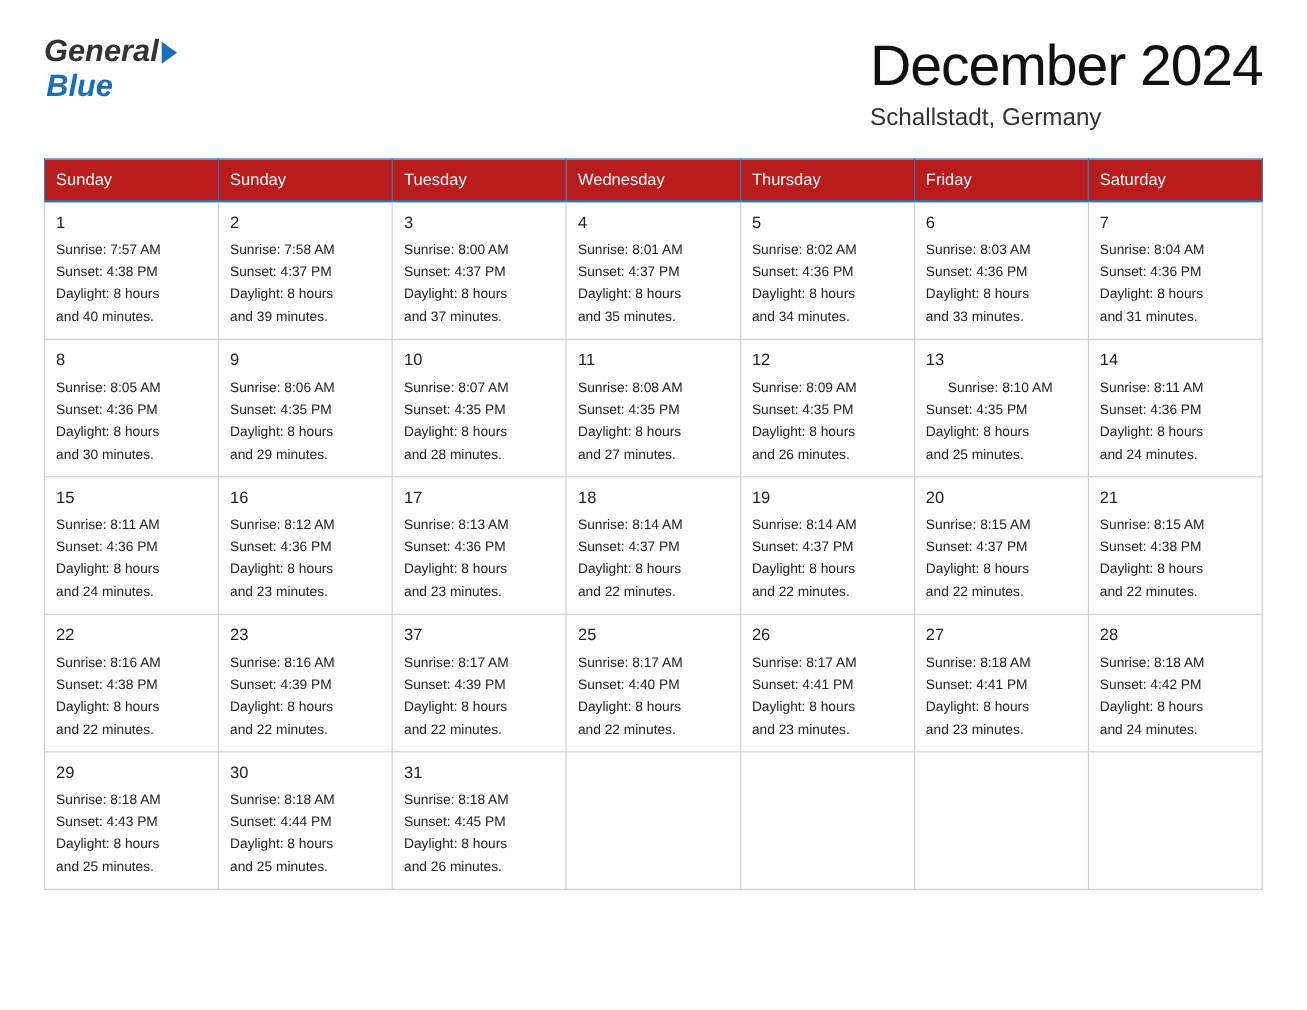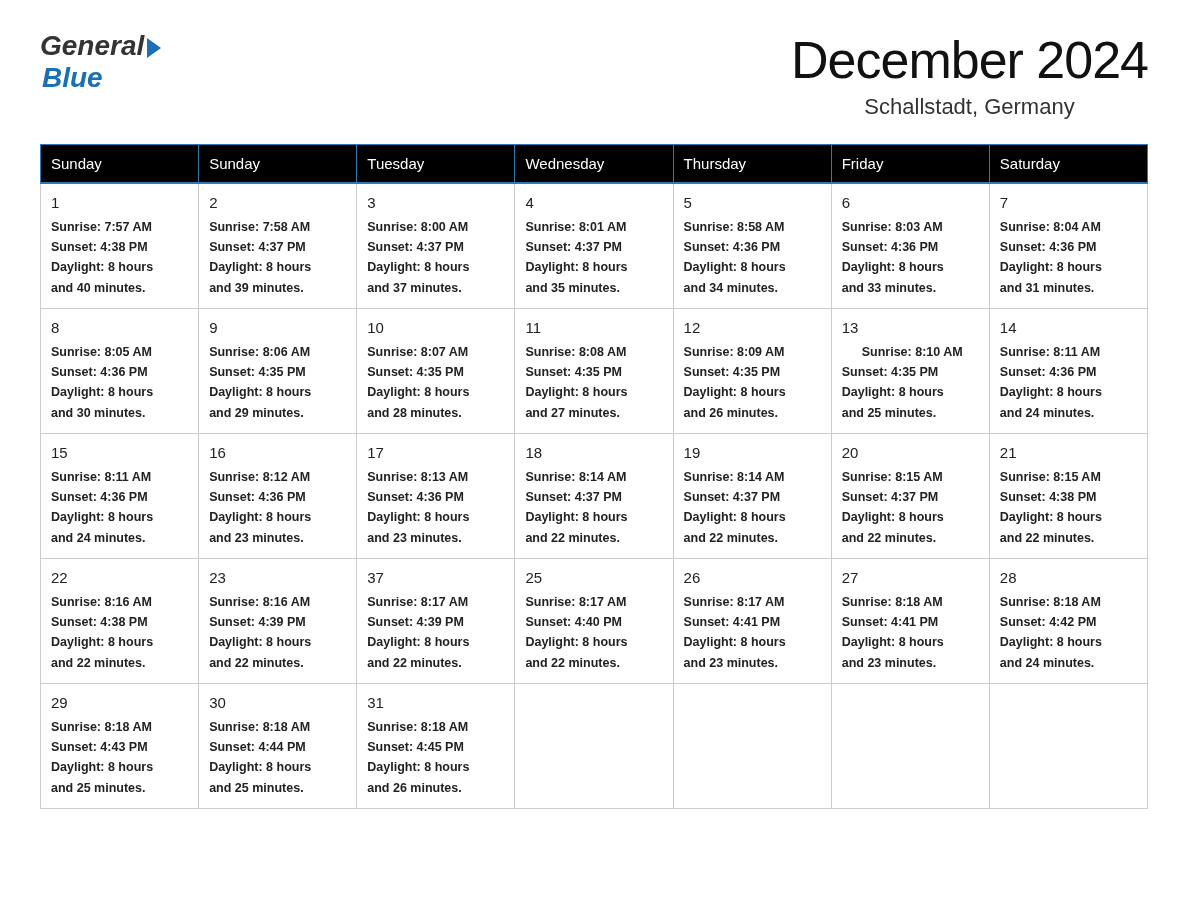--- a/index.html
+++ b/index.html
@@ -36,41 +36,41 @@
     .logo-arrow {
       width: 0;
       height: 0;
       border-left: 14px solid #1a6fb5;
       border-top: 10px solid transparent;
       border-bottom: 10px solid transparent;
       margin-left: 3px;
       margin-top: 4px;
     }
     .title-area {
-      text-align: center;
+      text-align: left;
     }
     .month-title {
       font-size: 52px;
       font-weight: 300;
       color: #111;
       letter-spacing: -1px;
     }
     .location-title {
       font-size: 22px;
       color: #333;
       font-weight: normal;
       margin-top: 4px;
     }
     .calendar-table {
       width: 100%;
       border-collapse: collapse;
       font-size: 13.5px;
     }
     .calendar-table thead tr th {
-      background-color: #000000;
+      background-color: #b91c1c;
       color: #fff;
       padding: 10px 10px;
       text-align: left;
       font-size: 15px;
       font-weight: normal;
       border: 1px solid #2a7ab8;
     }
     .calendar-table tbody tr td {
       vertical-align: top;
       padding: 8px 10px 10px 10px;
@@ -84,21 +84,20 @@
     .calendar-table tbody tr td .day-number {
       font-size: 15px;
       font-weight: normal;
       display: block;
       margin-bottom: 2px;
     }
     .calendar-table tbody tr td .day-info {
       font-size: 12.5px;
       color: #222;
       line-height: 1.55;
-      font-weight: bold;
     }
     .calendar-table tbody tr td.empty {
       background: #fff;
     }
     .calendar-table tbody tr:first-child td {
       border-top: 2px solid #2a7ab8;
     }
     .calendar-table tbody tr td:first-child {
       border-left: 1px solid #ccc;
     }
@@ -147,21 +146,21 @@
 Daylight: 8 hours
 and 39 minutes.</span></td>
         <td><span class="day-number">3</span><span class="day-info" style="white-space: pre-line;">Sunrise: 8:00 AM
 Sunset: 4:37 PM
 Daylight: 8 hours
 and 37 minutes.</span></td>
         <td><span class="day-number">4</span><span class="day-info" style="white-space: pre-line;">Sunrise: 8:01 AM
 Sunset: 4:37 PM
 Daylight: 8 hours
 and 35 minutes.</span></td>
-        <td><span class="day-number">5</span><span class="day-info" style="white-space: pre-line;">Sunrise: 8:58 AM
+        <td><span class="day-number">5</span><span class="day-info" style="white-space: pre-line;">Sunrise: 8:02 AM
 Sunset: 4:36 PM
 Daylight: 8 hours
 and 34 minutes.</span></td>
         <td><span class="day-number">6</span><span class="day-info" style="white-space: pre-line;">Sunrise: 8:03 AM
 Sunset: 4:36 PM
 Daylight: 8 hours
 and 33 minutes.</span></td>
         <td><span class="day-number">7</span><span class="day-info" style="white-space: pre-line;">Sunrise: 8:04 AM
 Sunset: 4:36 PM
 Daylight: 8 hours

